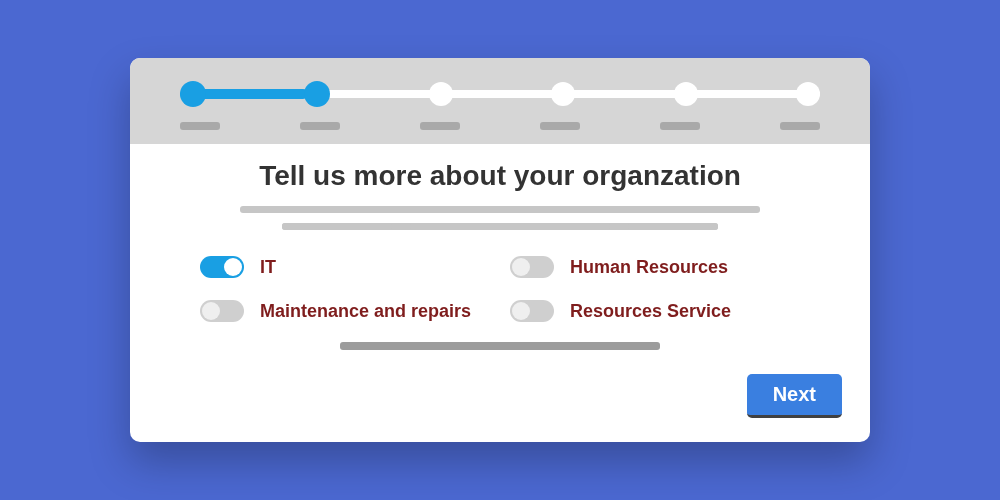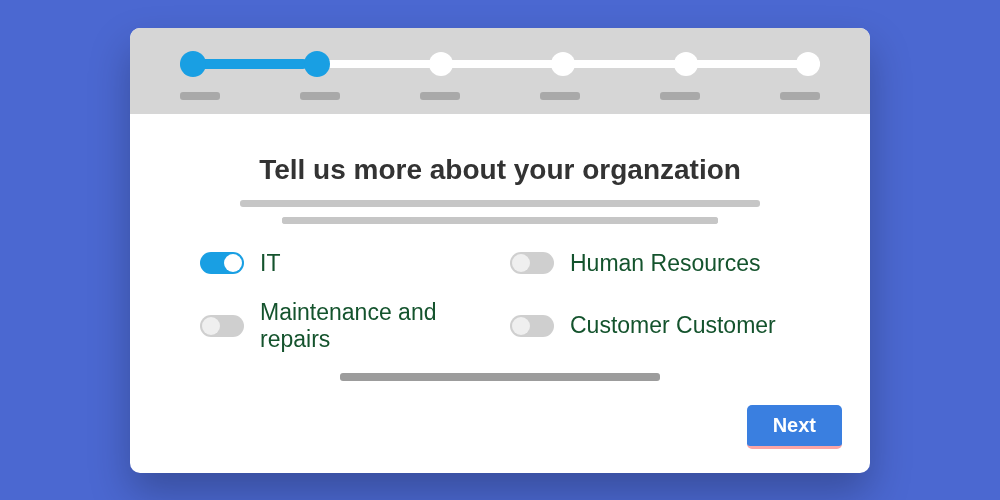--- a/index.html
+++ b/index.html
@@ -75,21 +75,21 @@
     margin: 14px 10px 0 10px;
   }
   .step-label-ph {
     width: 40px;
     height: 8px;
     background: #a9a9a9;
     border-radius: 3px;
   }
   
   .body {
-    padding: 40px 70px 24px 70px;
+    padding: 16px 70px 24px 70px;
   }
   .heading {
     text-align: center;
     font-size: 28px;
     font-weight: 600;
     color: #333;
     margin-bottom: 14px;
   }
   .sub-lines {
     display: flex;
@@ -133,23 +133,23 @@
     position: absolute;
     top: 2px;
     width: 18px;
     height: 18px;
     border-radius: 50%;
     background: #fff;
   }
   .toggle.off .knob { left: 2px; background:#efefef; }
   .toggle.on  .knob { right: 2px; }
   .option-label {
-    font-size: 23px;
-    color: #14532d;
-    font-weight: 400;
+    font-size: 18px;
+    color: #7f1d1d;
+    font-weight: 700;
   }
   .bottom-line {
     width: 320px;
     height: 8px;
     background: #9c9c9c;
     border-radius: 3px;
     margin: 4px auto 0 auto;
   }
   
   .footer {
@@ -158,21 +158,21 @@
     padding: 0 28px 24px 28px;
   }
   .next-btn {
     background: #3a7fe0;
     color: #fff;
     font-size: 20px;
     font-weight: 600;
     border: none;
     border-radius: 5px;
     padding: 9px 26px;
-    border-bottom: 3px solid #fca5a5;
+    border-bottom: 3px solid #404040;
     cursor: pointer;
   }
 </style>
 </head>
 <body>
 
 <div class="card">
 
   <div class="stepper">
     <div class="stepper-track">
@@ -225,21 +225,21 @@
       <div class="option">
         <div class="toggle off">
             <div class="knob"></div>
           </div>
         <span class="option-label">Maintenance and repairs</span>
       </div>
       <div class="option">
         <div class="toggle off">
             <div class="knob"></div>
           </div>
-        <span class="option-label">Customer Customer</span>
+        <span class="option-label">Resources Service</span>
       </div>
     </div>
 
     <div class="bottom-line"></div>
   </div>
 
   <div class="footer">
     <button class="next-btn">Next</button>
   </div>
 

